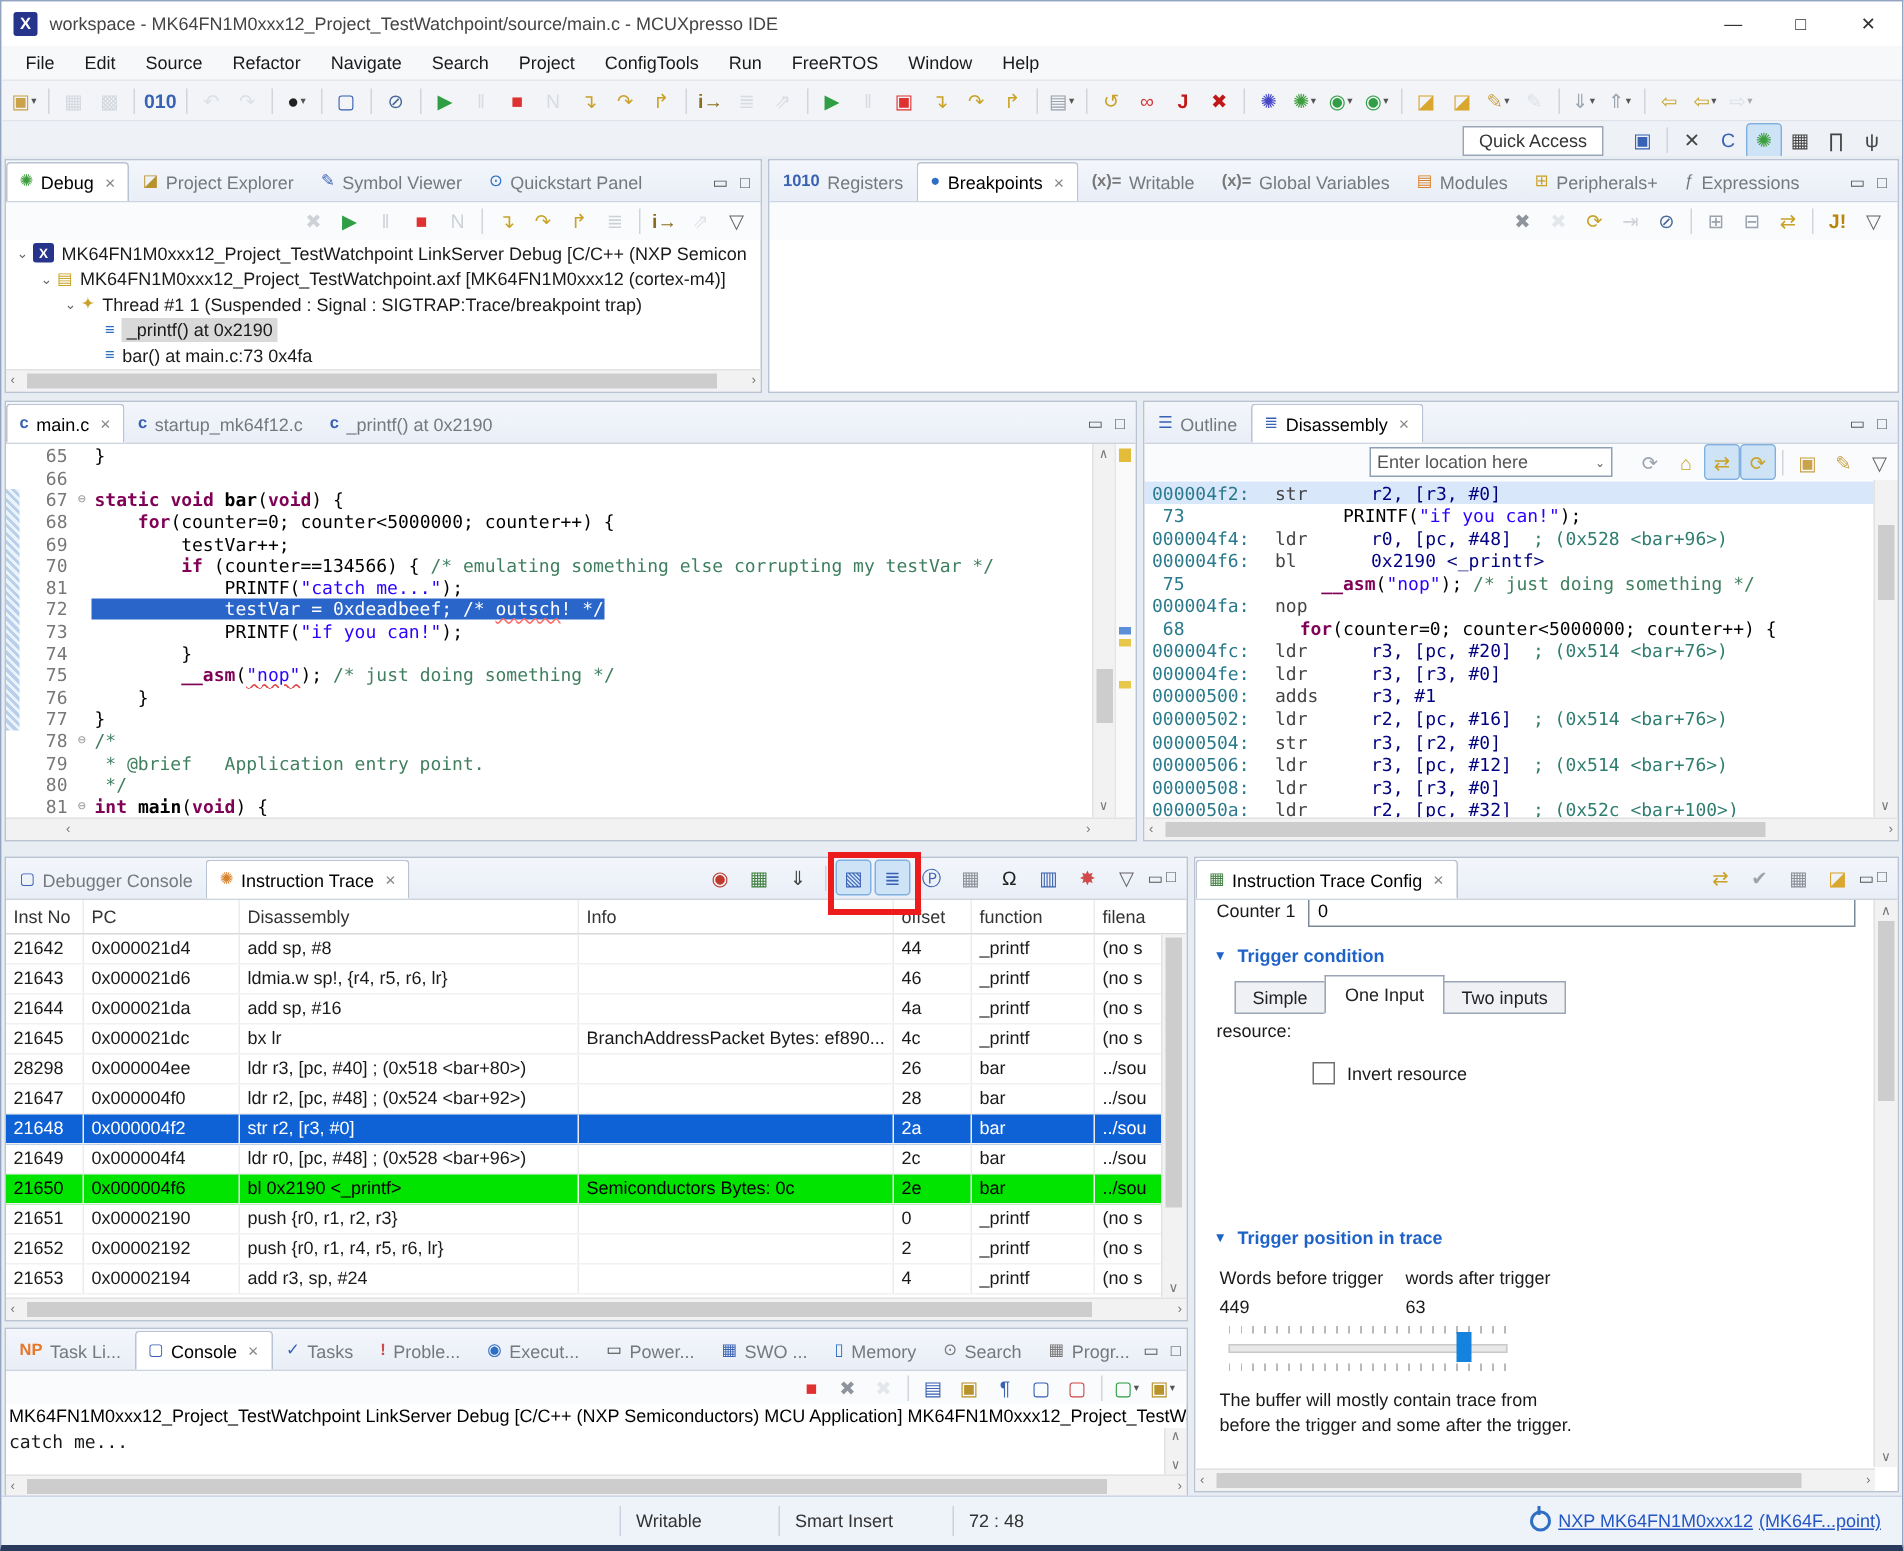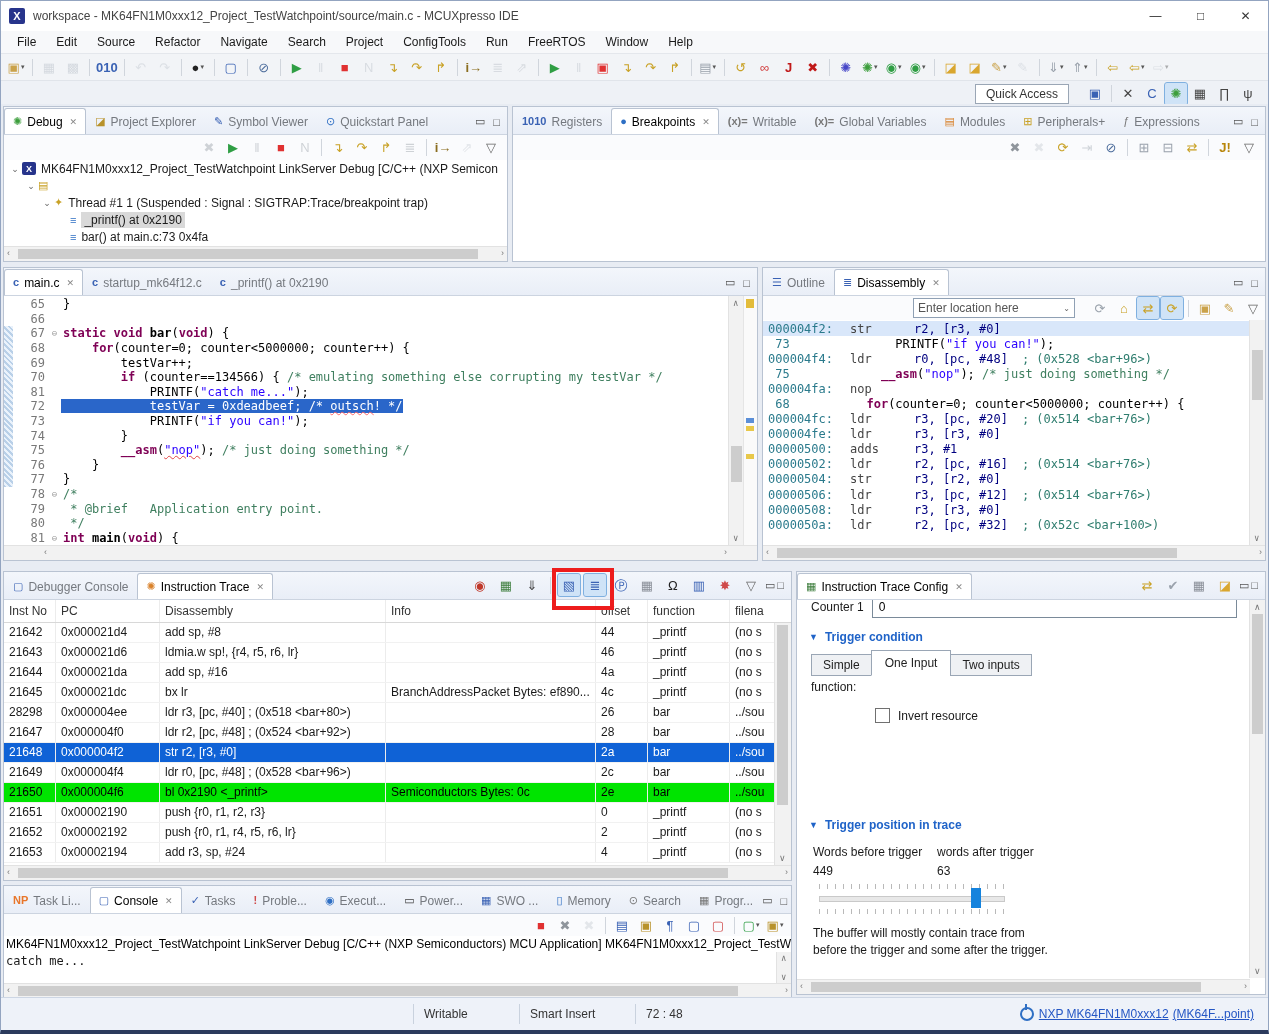--- a/index.html
+++ b/index.html
@@ -395,20 +395,21 @@
         </div>
       <div class="tree" id="debug-tree">
           <div class="trow" style="padding-left: 4px;">
             <span class="texp">⌄</span>
             <span class="chip">X</span>
             <span class="tlab">MK64FN1M0xxx12_Project_TestWatchpoint LinkServer Debug [C/C++ (NXP Semicon</span>
           </div>
           <div class="trow" style="padding-left: 20px;">
             <span class="texp">⌄</span>
             <span class="tico" style="color: rgb(201, 162, 39);">▤</span>
+            <span class="tlab">MK64FN1M0xxx12_Project_TestWatchpoint.axf [MK64FN1M0xxx12 (cortex-m4)]</span>
           </div>
           <div class="trow" style="padding-left: 36px;">
             <span class="texp">⌄</span>
             <span class="tico" style="color: rgb(201, 162, 39);">✦</span>
             <span class="tlab">Thread #1 1 (Suspended : Signal : SIGTRAP:Trace/breakpoint trap)</span>
           </div>
           <div class="trow" style="padding-left: 52px;">
             <span class="texp"></span>
             <span class="tico" style="color: rgb(46, 111, 196);">≡</span>
             <span class="tlab selrow">_printf() at 0x2190</span>
@@ -602,20 +603,21 @@
             <span class="tbtn">
               <span class="gl" style="color: rgb(102, 102, 102);">▽</span>
             </span>
           </div>
       </div>
       <div class="dis-content">
         <div id="dis-lines" style="position:absolute;left:0;top:1px;right:15px;">
             <div class="dis-line hl"><span class="daddr">000004f2:</span><span class="dmn">str</span><span class="dops">r2, [r3, #0]</span></div>
             <div class="dis-line"><span class="dlnum"> 73</span><span class="code"><span class="p">      PRINTF(</span><span class="s">"if you can!"</span><span class="p">);</span></span></div>
             <div class="dis-line"><span class="daddr">000004f4:</span><span class="dmn">ldr</span><span class="dops">r0, [pc, #48]</span><span class="dcmt">; (0x528 &lt;bar+96&gt;)</span></div>
+            <div class="dis-line"><span class="daddr">000004f6:</span><span class="dmn">bl</span><span class="dops">0x2190 &lt;_printf&gt;</span></div>
             <div class="dis-line"><span class="dlnum"> 75</span><span class="code"><span class="p">    </span><span class="k">__asm</span><span class="p">(</span><span class="s">"nop"</span><span class="p">); </span><span class="c">/* just doing something */</span></span></div>
             <div class="dis-line"><span class="daddr">000004fa:</span><span class="dmn">nop</span><span class="dops"></span></div>
             <div class="dis-line"><span class="dlnum"> 68</span><span class="code"><span class="p">  </span><span class="k">for</span><span class="p">(counter=0; counter&lt;5000000; counter++) {</span></span></div>
             <div class="dis-line"><span class="daddr">000004fc:</span><span class="dmn">ldr</span><span class="dops">r3, [pc, #20]</span><span class="dcmt">; (0x514 &lt;bar+76&gt;)</span></div>
             <div class="dis-line"><span class="daddr">000004fe:</span><span class="dmn">ldr</span><span class="dops">r3, [r3, #0]</span></div>
             <div class="dis-line"><span class="daddr">00000500:</span><span class="dmn">adds</span><span class="dops">r3, #1</span></div>
             <div class="dis-line"><span class="daddr">00000502:</span><span class="dmn">ldr</span><span class="dops">r2, [pc, #16]</span><span class="dcmt">; (0x514 &lt;bar+76&gt;)</span></div>
             <div class="dis-line"><span class="daddr">00000504:</span><span class="dmn">str</span><span class="dops">r3, [r2, #0]</span></div>
             <div class="dis-line"><span class="daddr">00000506:</span><span class="dmn">ldr</span><span class="dops">r3, [pc, #12]</span><span class="dcmt">; (0x514 &lt;bar+76&gt;)</span></div>
             <div class="dis-line"><span class="daddr">00000508:</span><span class="dmn">ldr</span><span class="dops">r3, [r3, #0]</span></div>
@@ -843,27 +845,27 @@
         <div class="cfgrow" style="left:14px;top:-4px;right:28px;">
           <span>Counter 1</span>
           <div class="cfgcombo">
               <span>0</span>
             </div>
         </div>
         <div class="sect" style="left:12px;top:30px;">
           <span class="tri">▼</span>
           <span>Trigger condition</span>
         </div>
-        <div class="stabs" id="cfg-subtabs" style="left:14px;top:50px;text-align:right;">
+        <div class="stabs" id="cfg-subtabs" style="left:26px;top:50px;text-align:right;">
             <div class="stab">Simple</div>
             <div class="stab act">One Input</div>
             <div class="stab">Two inputs</div>
           </div>
         <div class="cfgrow" style="left:14px;top:80px;right:0;">
-          <span>function:</span>
+          <span>resource:</span>
         </div>
         <div class="cfgrow" style="left:78px;top:108px;">
           <span class="cbx"></span>
           <span>Invert resource</span>
         </div>
         <div class="sect" style="left:12px;top:218px;">
           <span class="tri">▼</span>
           <span>Trigger position in trace</span>
         </div>
         <div class="cfgtext" style="left:16px;top:244px;">Words before trigger</div>

